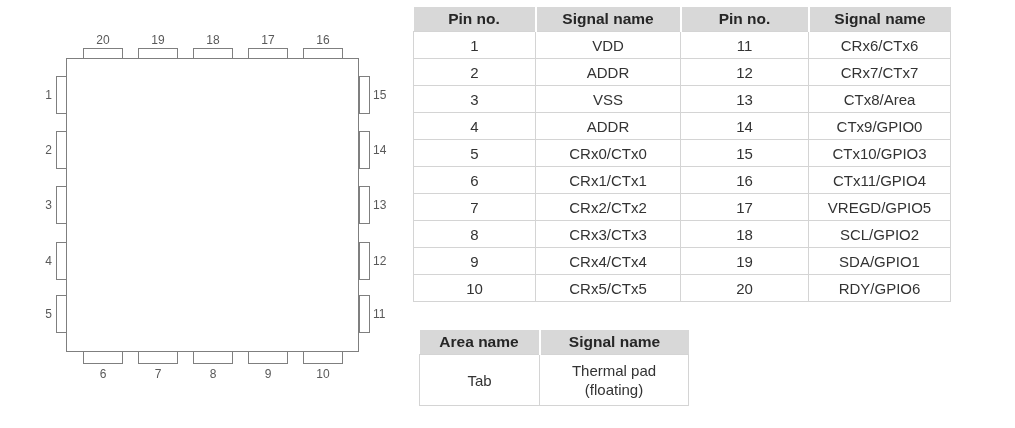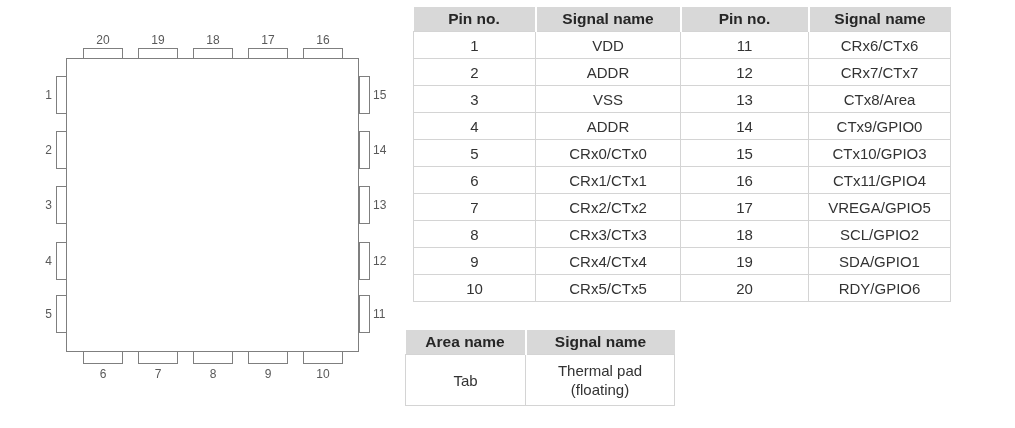--- a/index.html
+++ b/index.html
@@ -50,21 +50,21 @@
   .lbl-right  { left: 373px; width: 26px; text-align: left; }
 
   
   table {
     position: absolute;
     border-collapse: collapse;
     table-layout: fixed;
     color: #333333;
   }
   #pin-table  { left: 413px; top: 7px;   width: 537px; }
-  #area-table { left: 405px; top: 330px; width: 269px; }
+  #area-table { left: 419px; top: 330px; width: 269px; }
 
   th {
     background: #d8d8d8;
     color: #262626;
     font-weight: bold;
     font-size: 15.5px;
     height: 24px;
     text-align: center;
     vertical-align: middle;
     border-left: 2px solid #ffffff;
@@ -186,21 +186,21 @@
         <tr>
           <td>6</td>
           <td>CRx1/CTx1</td>
           <td>16</td>
           <td>CTx11/GPIO4</td>
         </tr>
         <tr>
           <td>7</td>
           <td>CRx2/CTx2</td>
           <td>17</td>
-          <td>VREGA/GPIO5</td>
+          <td>VREGD/GPIO5</td>
         </tr>
         <tr>
           <td>8</td>
           <td>CRx3/CTx3</td>
           <td>18</td>
           <td>SCL/GPIO2</td>
         </tr>
         <tr>
           <td>9</td>
           <td>CRx4/CTx4</td>

